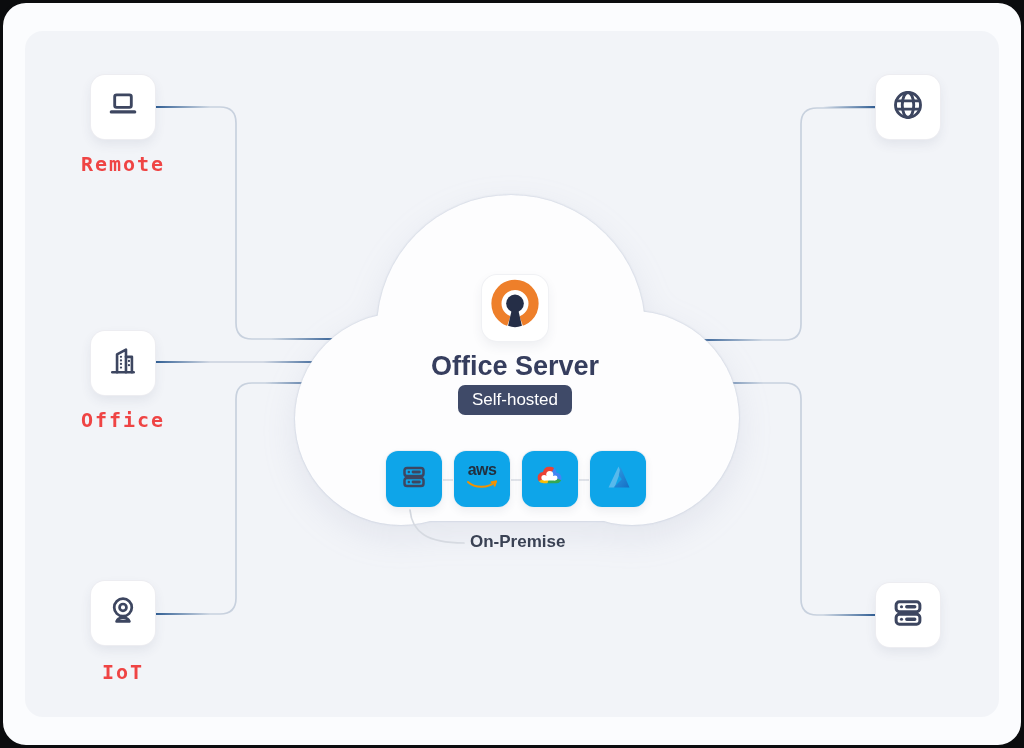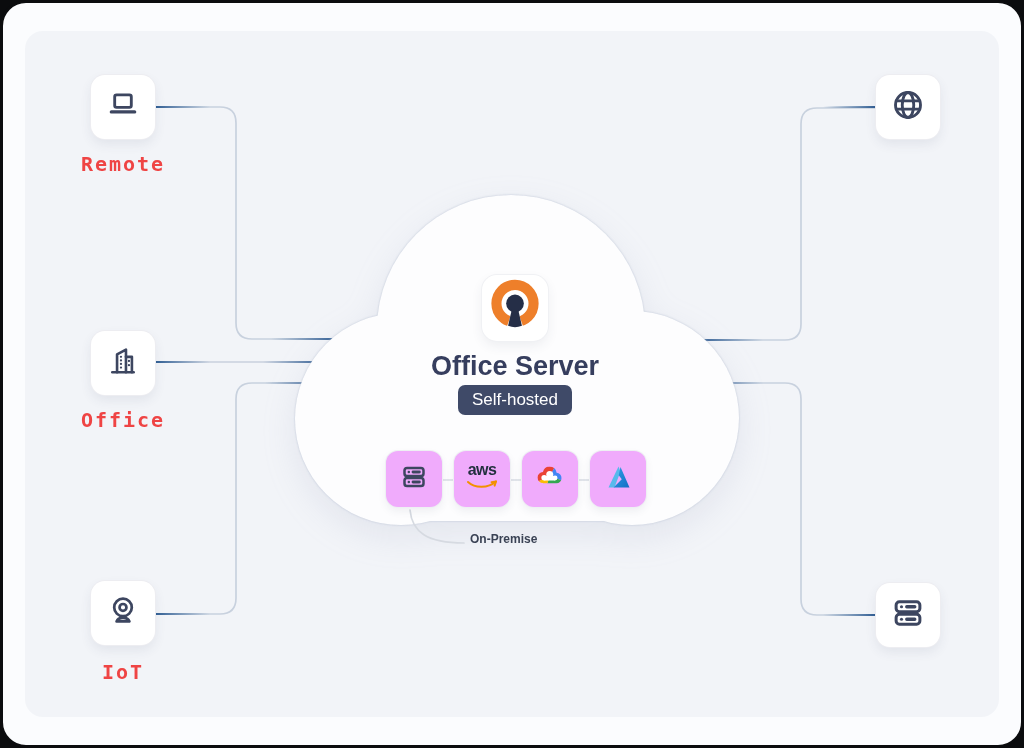--- a/index.html
+++ b/index.html
@@ -25,25 +25,25 @@
   .logo-card{position:absolute;left:479px;top:272px;width:66px;height:66px;background:#fff;
     border-radius:15px;box-shadow:0 0 0 1px #f0f1f4,0 5px 12px rgba(55,65,95,.08);
     display:flex;align-items:center;justify-content:center;z-index:6;}
   .cloud-title{position:absolute;left:312px;top:348px;width:400px;text-align:center;
     font-size:27px;font-weight:bold;color:#363e5e;z-index:6;}
   .badge{position:absolute;left:512px;top:382px;transform:translateX(-50%);
     background:#3f4a68;color:#ffffff;font-size:17px;padding:5px 14px 5px 14px;
     border-radius:7px;z-index:6;white-space:nowrap;}
   .provider-link{position:absolute;left:392px;top:476px;width:242px;height:2px;
     background:#e2e5eb;z-index:4;}
-  .provider-card{position:absolute;top:448px;width:56px;height:56px;background:#f0abfc;
+  .provider-card{position:absolute;top:448px;width:56px;height:56px;background:#0ea5e9;
     border-radius:12px;box-shadow:0 0 0 1px #eef0f3,0 4px 9px rgba(55,65,95,.08);
     display:flex;flex-direction:column;align-items:center;justify-content:center;z-index:5;}
   .aws-text{font-weight:bold;font-size:16px;letter-spacing:-0.5px;color:#222f3e;line-height:14px;}
-  .caption{position:absolute;left:467px;top:529px;font-size:12px;font-weight:bold;
+  .caption{position:absolute;left:467px;top:529px;font-size:17px;font-weight:bold;
     color:#3a4254;z-index:6;}
   .curve-svg{position:absolute;left:0;top:0;z-index:4;}
 </style>
 </head>
 <body>
 
 <div class="stage">
   <div class="panel"></div>
 
   <svg class="connectors" width="1024" height="748">

